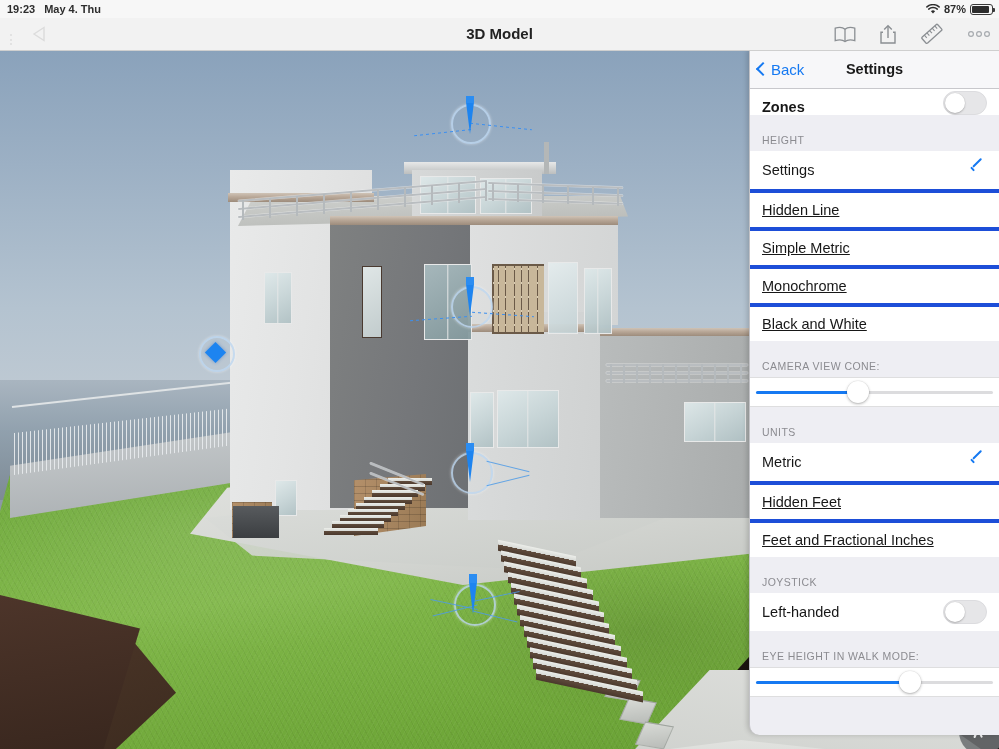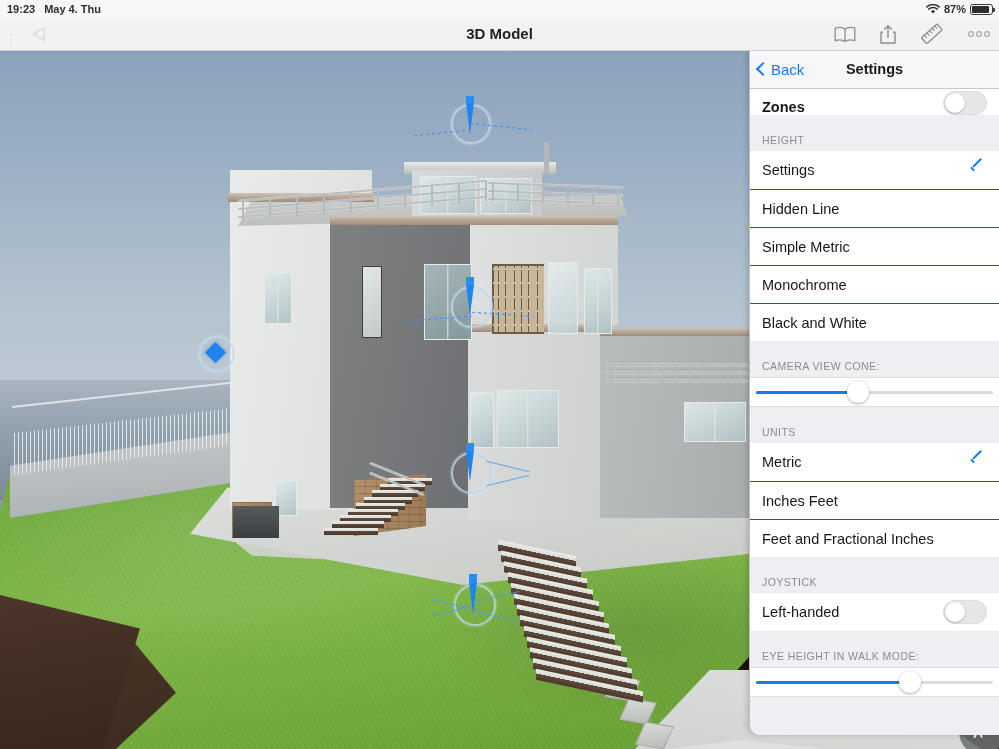--- a/index.html
+++ b/index.html
@@ -363,21 +363,21 @@
 
   .row {
     position: relative;
     background: #ffffff;
     height: 38px;
     display: flex; align-items: center;
     padding: 0 12px;
     box-sizing: border-box;
     font-size: 14.5px; color: #171717;
   }
-  .row + .row { border-top: 1px solid #1d4ed8; }
+  .row + .row { border-top: 4px solid #1d4ed8; text-decoration: underline; }
   .row .rlabel { flex: 1; }
   .check {
     width: 15px; height: 9px; position: relative; margin-right: 2px;
   }
   .check:before {
     content: ""; position: absolute; left: 0; top: 2px;
     width: 5px; height: 2.2px; background: #1579f2;
     transform: rotate(47deg); border-radius: 1px;
   }
   .check:after {
@@ -827,21 +827,21 @@
           <div class="thumb" id="cvc-thumb" style="left: 43%;"></div>
         </div>
       </div>
 
       <div class="grouphdr">UNITS</div>
       <div class="row">
         <span class="rlabel">Metric</span>
         <span class="check"></span>
       </div>
       <div class="row">
-        <span class="rlabel">Inches Feet</span>
+        <span class="rlabel">Hidden Feet</span>
       </div>
       <div class="row">
         <span class="rlabel">Feet and Fractional Inches</span>
       </div>
 
       <div class="grouphdr">JOYSTICK</div>
       <div class="row">
         <span class="rlabel">Left-handed</span>
         <span class="switch">
             <span class="knob"></span>

